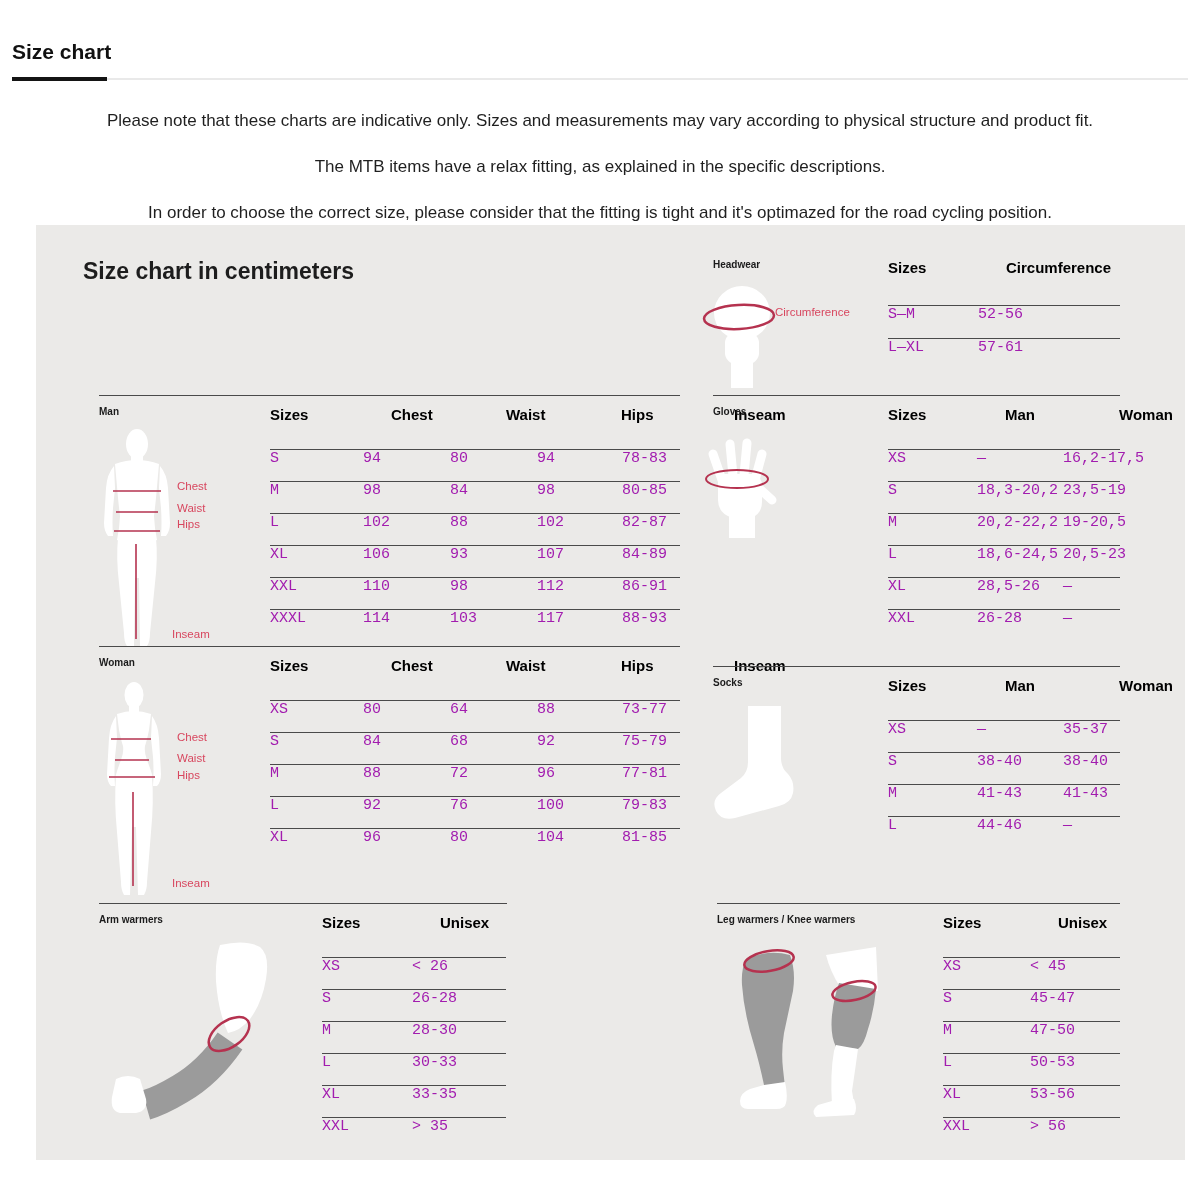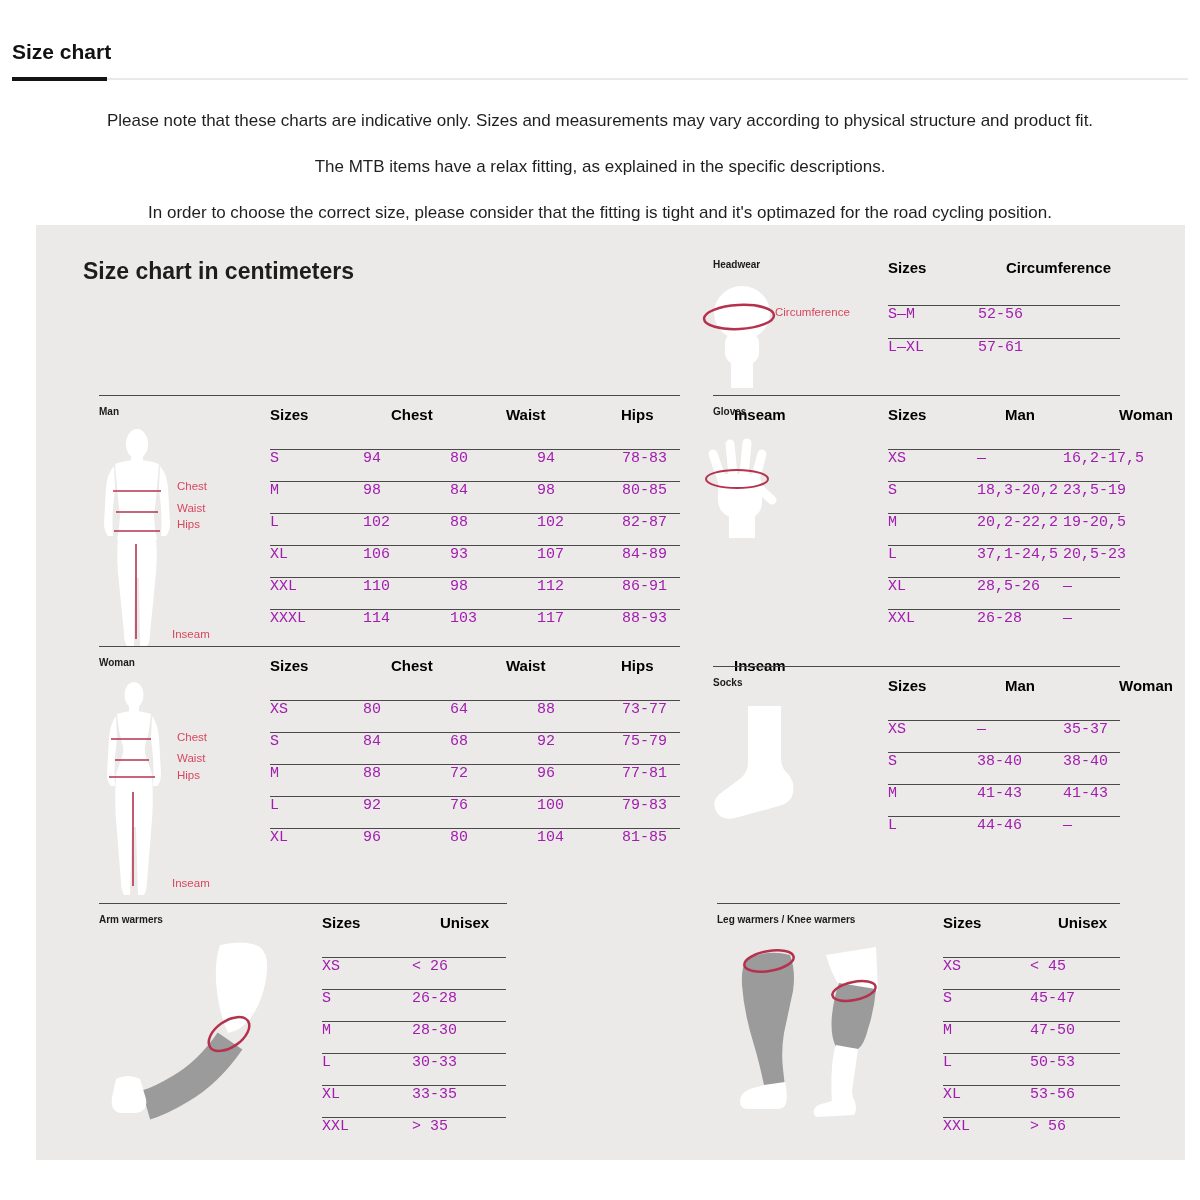--- a/index.html
+++ b/index.html
@@ -198,21 +198,21 @@
           <span>18,3-20,2</span>
           <span>23,5-19</span>
         </div>
         <div class="t-row">
           <span>M</span>
           <span>20,2-22,2</span>
           <span>19-20,5</span>
         </div>
         <div class="t-row">
           <span>L</span>
-          <span>37,1-24,5</span>
+          <span>18,6-24,5</span>
           <span>20,5-23</span>
         </div>
         <div class="t-row">
           <span>XL</span>
           <span>28,5-26</span>
           <span>—</span>
         </div>
         <div class="t-row">
           <span>XXL</span>
           <span>26-28</span>

